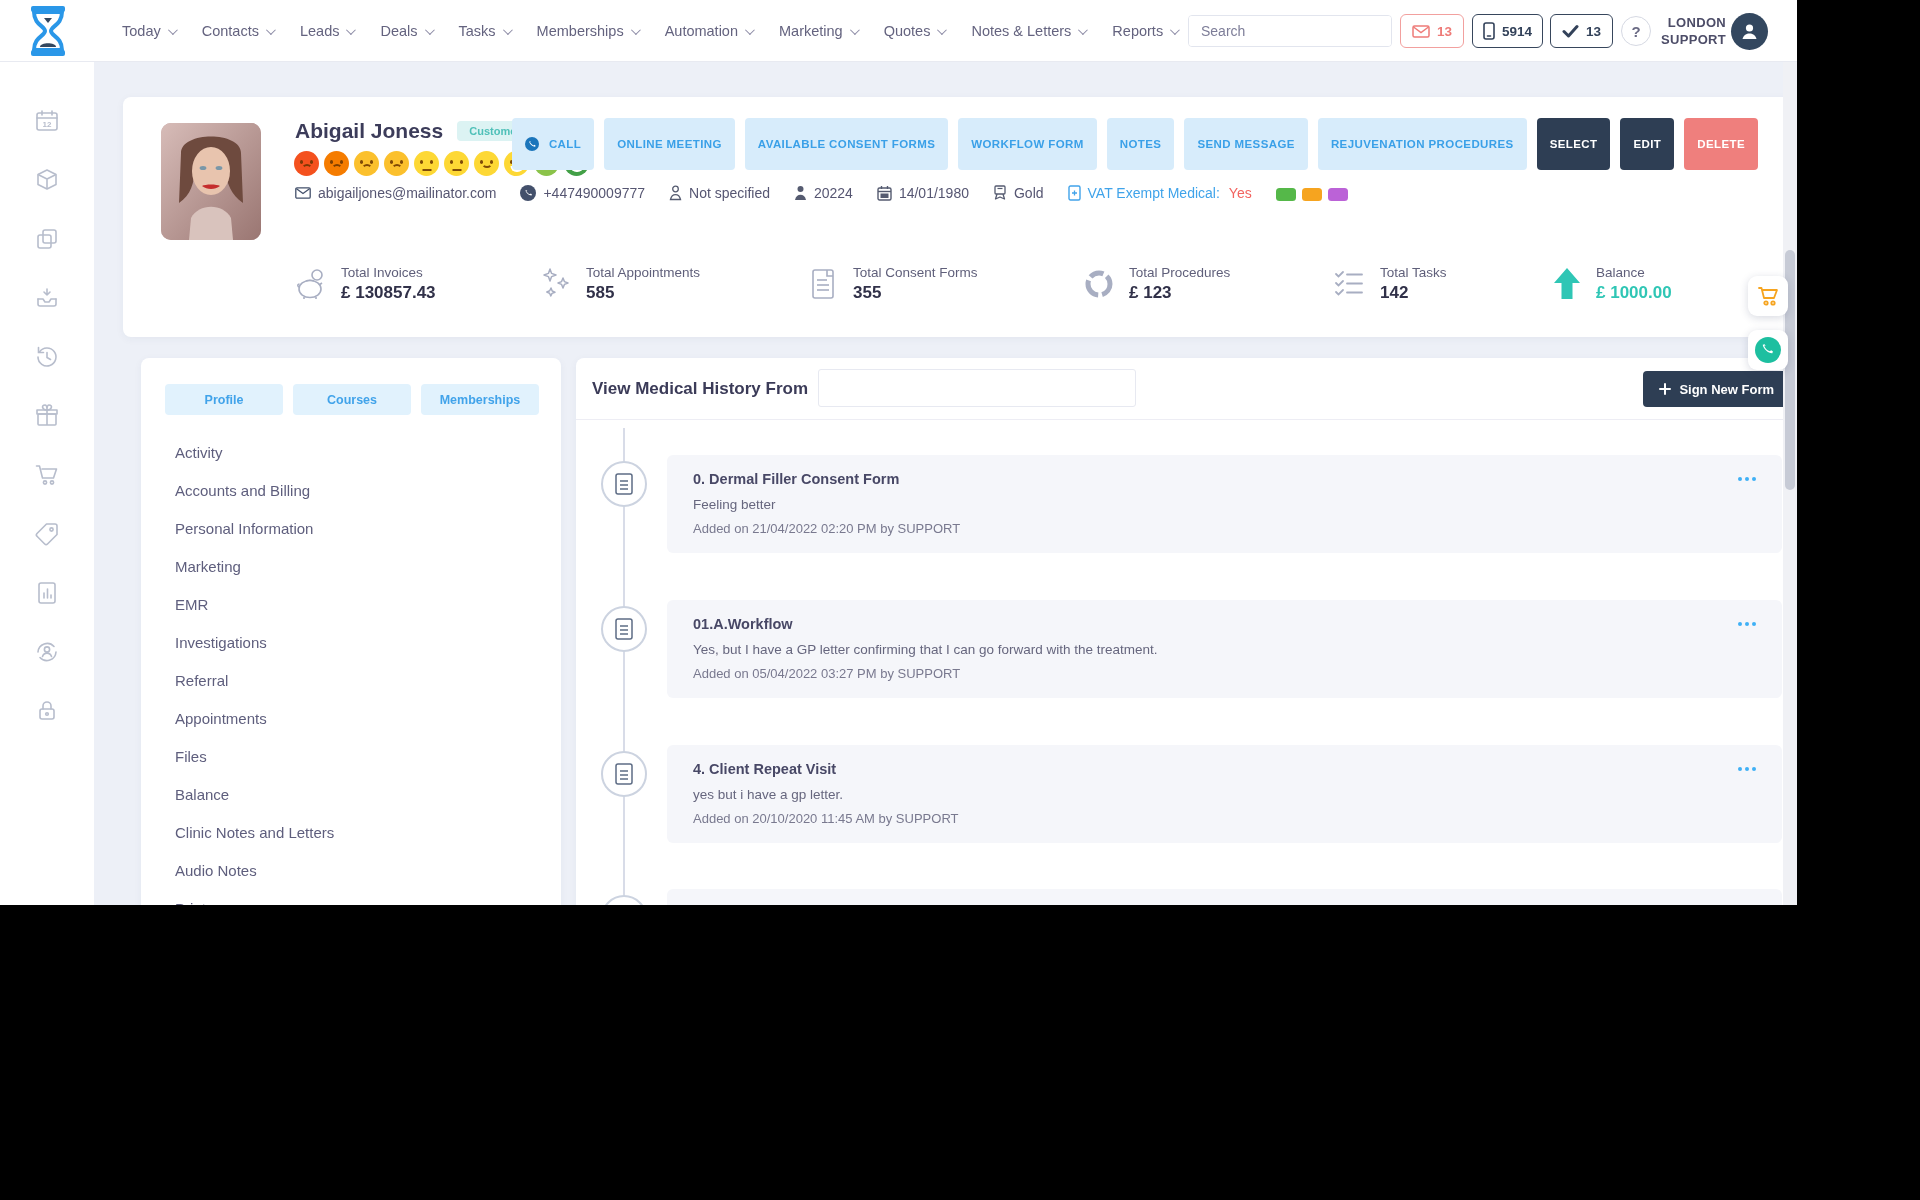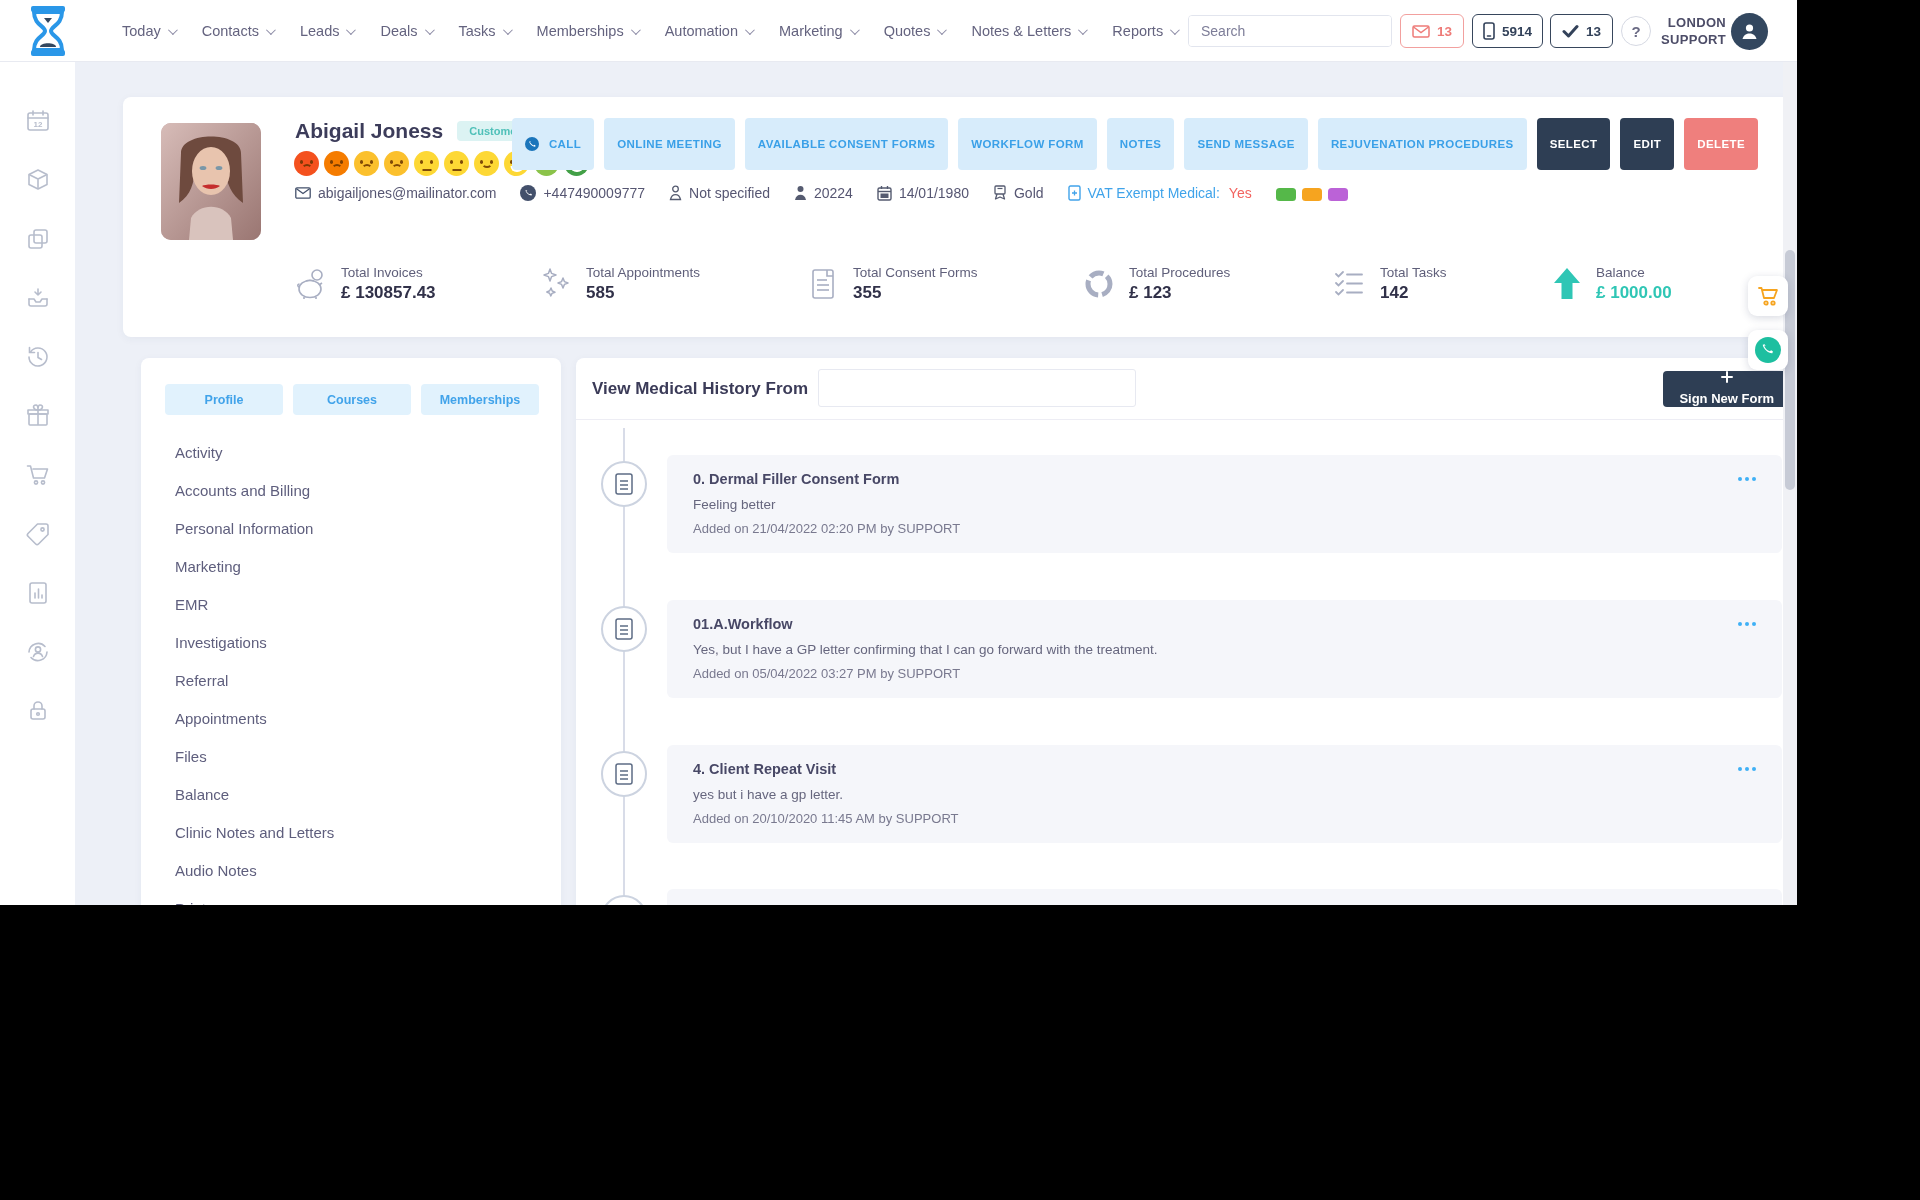--- a/index.html
+++ b/index.html
@@ -17,21 +17,21 @@
   .search input::placeholder { color:#7d7d98; }
   .badge { position:absolute; top:14px; height:34px; border-radius:6px; background:#fff; display:flex; align-items:center; justify-content:center; gap:7px; font-size:13.5px; font-weight:bold; cursor:pointer; }
   .badge-mail  { left:1400px; width:64px; border:1.5px solid #f2a09e; color:#ee7b78; }
   .badge-phone { left:1472px; width:71px; border:1.5px solid #37465c; color:#33425a; }
   .badge-check { left:1550px; width:63px; border:1.5px solid #37465c; color:#33425a; }
   .help { position:absolute; left:1621px; top:16px; width:30px; height:30px; border-radius:50%; border:1.5px solid #d6d9e3; background:#fff; color:#6a6a84; font-size:15px; font-weight:bold; display:flex; align-items:center; justify-content:center; cursor:pointer; }
   .user-name { position:absolute; left:1658px; top:14px; width:68px; text-align:right; font-size:13px; font-weight:bold; color:#4d4d68; line-height:17px; letter-spacing:.3px; }
   .avatar { position:absolute; left:1731px; top:13px; width:37px; height:37px; border-radius:50%; background:#33475f; display:flex; align-items:center; justify-content:center; cursor:pointer; }
 
   
-  .sidebar { position:absolute; left:0; top:62px; width:75px; height:843px; background:#fff; display:flex; flex-direction:column; align-items:center; padding-top:46px; gap:33px; z-index:20;font-weight:bold; }
+  .sidebar { position:absolute; left:0; top:62px; width:94px; height:843px; background:#fff; display:flex; flex-direction:column; align-items:center; padding-top:46px; gap:33px; z-index:20;font-weight:bold; }
   .side-icon { width:26px; height:26px; cursor:pointer; }
 
   
   .card { position:absolute; background:#fff; border-radius:8px; box-shadow:0 2px 8px rgba(45,55,90,.05);margin-left:28px; }
   .header-card { left:95px; top:97px; width:1677px; height:240px; }
   .photo { position:absolute; left:38px; top:26px; width:100px; height:117px; border-radius:10px; overflow:hidden; }
   .name-row { position:absolute; left:172px; top:22px; display:flex; align-items:center; gap:14px; }
   .client-name { font-size:21px; font-weight:600; color:#3c3c5a; }
   .cust-badge { background:#dcf3f3; color:#4fc0b8; font-size:11px; font-weight:bold; padding:4px 12px; border-radius:4px; }
   .emoji-row { position:absolute; left:171px; top:54px; display:flex; gap:5px; }
@@ -65,21 +65,21 @@
   .tabs { position:absolute; left:24px; top:26px; display:flex; gap:10px; }
   .tab { width:118px; height:31px; background:#e1f2fd; color:#41a3ea; font-size:12.5px; font-weight:600; border:0; border-radius:4px; cursor:pointer; font-family:inherit; }
   .plist { position:absolute; left:34px; top:76px; list-style:none; }
   .plist li { height:38px; line-height:38px; font-size:15px; color:#5e5e7d; cursor:pointer; white-space:nowrap; }
 
   
   .main-card { left:548px; top:358px; width:1224px; height:700px; }
   .mh-head { position:absolute; left:0; top:0; width:100%; height:62px; border-bottom:1px solid #ededf4; }
   .mh-title { position:absolute; left:16px; top:21px; font-size:17px; font-weight:600; color:#3b3b58; }
   .mh-input { position:absolute; left:242px; top:11px; width:318px; height:38px; border:1px solid #e7e9f1; border-radius:3px; background:#fff; outline:none; padding:0 10px; font-family:inherit; font-size:14px; color:#44445e; }
-  .sign-btn { position:absolute; right:10px; top:13px; height:36px; padding:0 16px; background:#2e3e54; color:#fff; border:0; border-radius:4px; font-size:13px; font-weight:600; cursor:pointer; font-family:inherit; display:flex; align-items:center; gap:8px;flex-direction:column; }
+  .sign-btn { position:absolute; right:10px; top:13px; height:36px; padding:0 16px; background:#2e3e54; color:#fff; border:0; border-radius:4px; font-size:13px; font-weight:600; cursor:pointer; font-family:inherit; display:flex; align-items:center; gap:8px; }
   .tline { position:absolute; left:47px; top:70px; width:2px; height:630px; background:#d8dce8; }
   .entry-card { position:absolute; left:91px; width:1115px; height:98px; background:#f5f6fa; border-radius:6px; padding:16px 26px; }
   .entry-title { font-size:14.5px; font-weight:600; color:#484866; }
   .entry-body { font-size:13.5px; color:#66667e; margin-top:10px; }
   .entry-meta { font-size:13px; color:#79798f; margin-top:9px; }
   .entry-dot { position:absolute; left:25px; width:46px; height:46px; border-radius:50%; background:#fff; border:2px solid #ccd3e0; display:flex; align-items:center; justify-content:center; }
   .entry-menu { position:absolute; right:24px; display:flex; gap:3px; cursor:pointer; padding:6px 2px; }
   .entry-menu i { width:4px; height:4px; border-radius:50%; background:#3fb0f5; }
 
   

